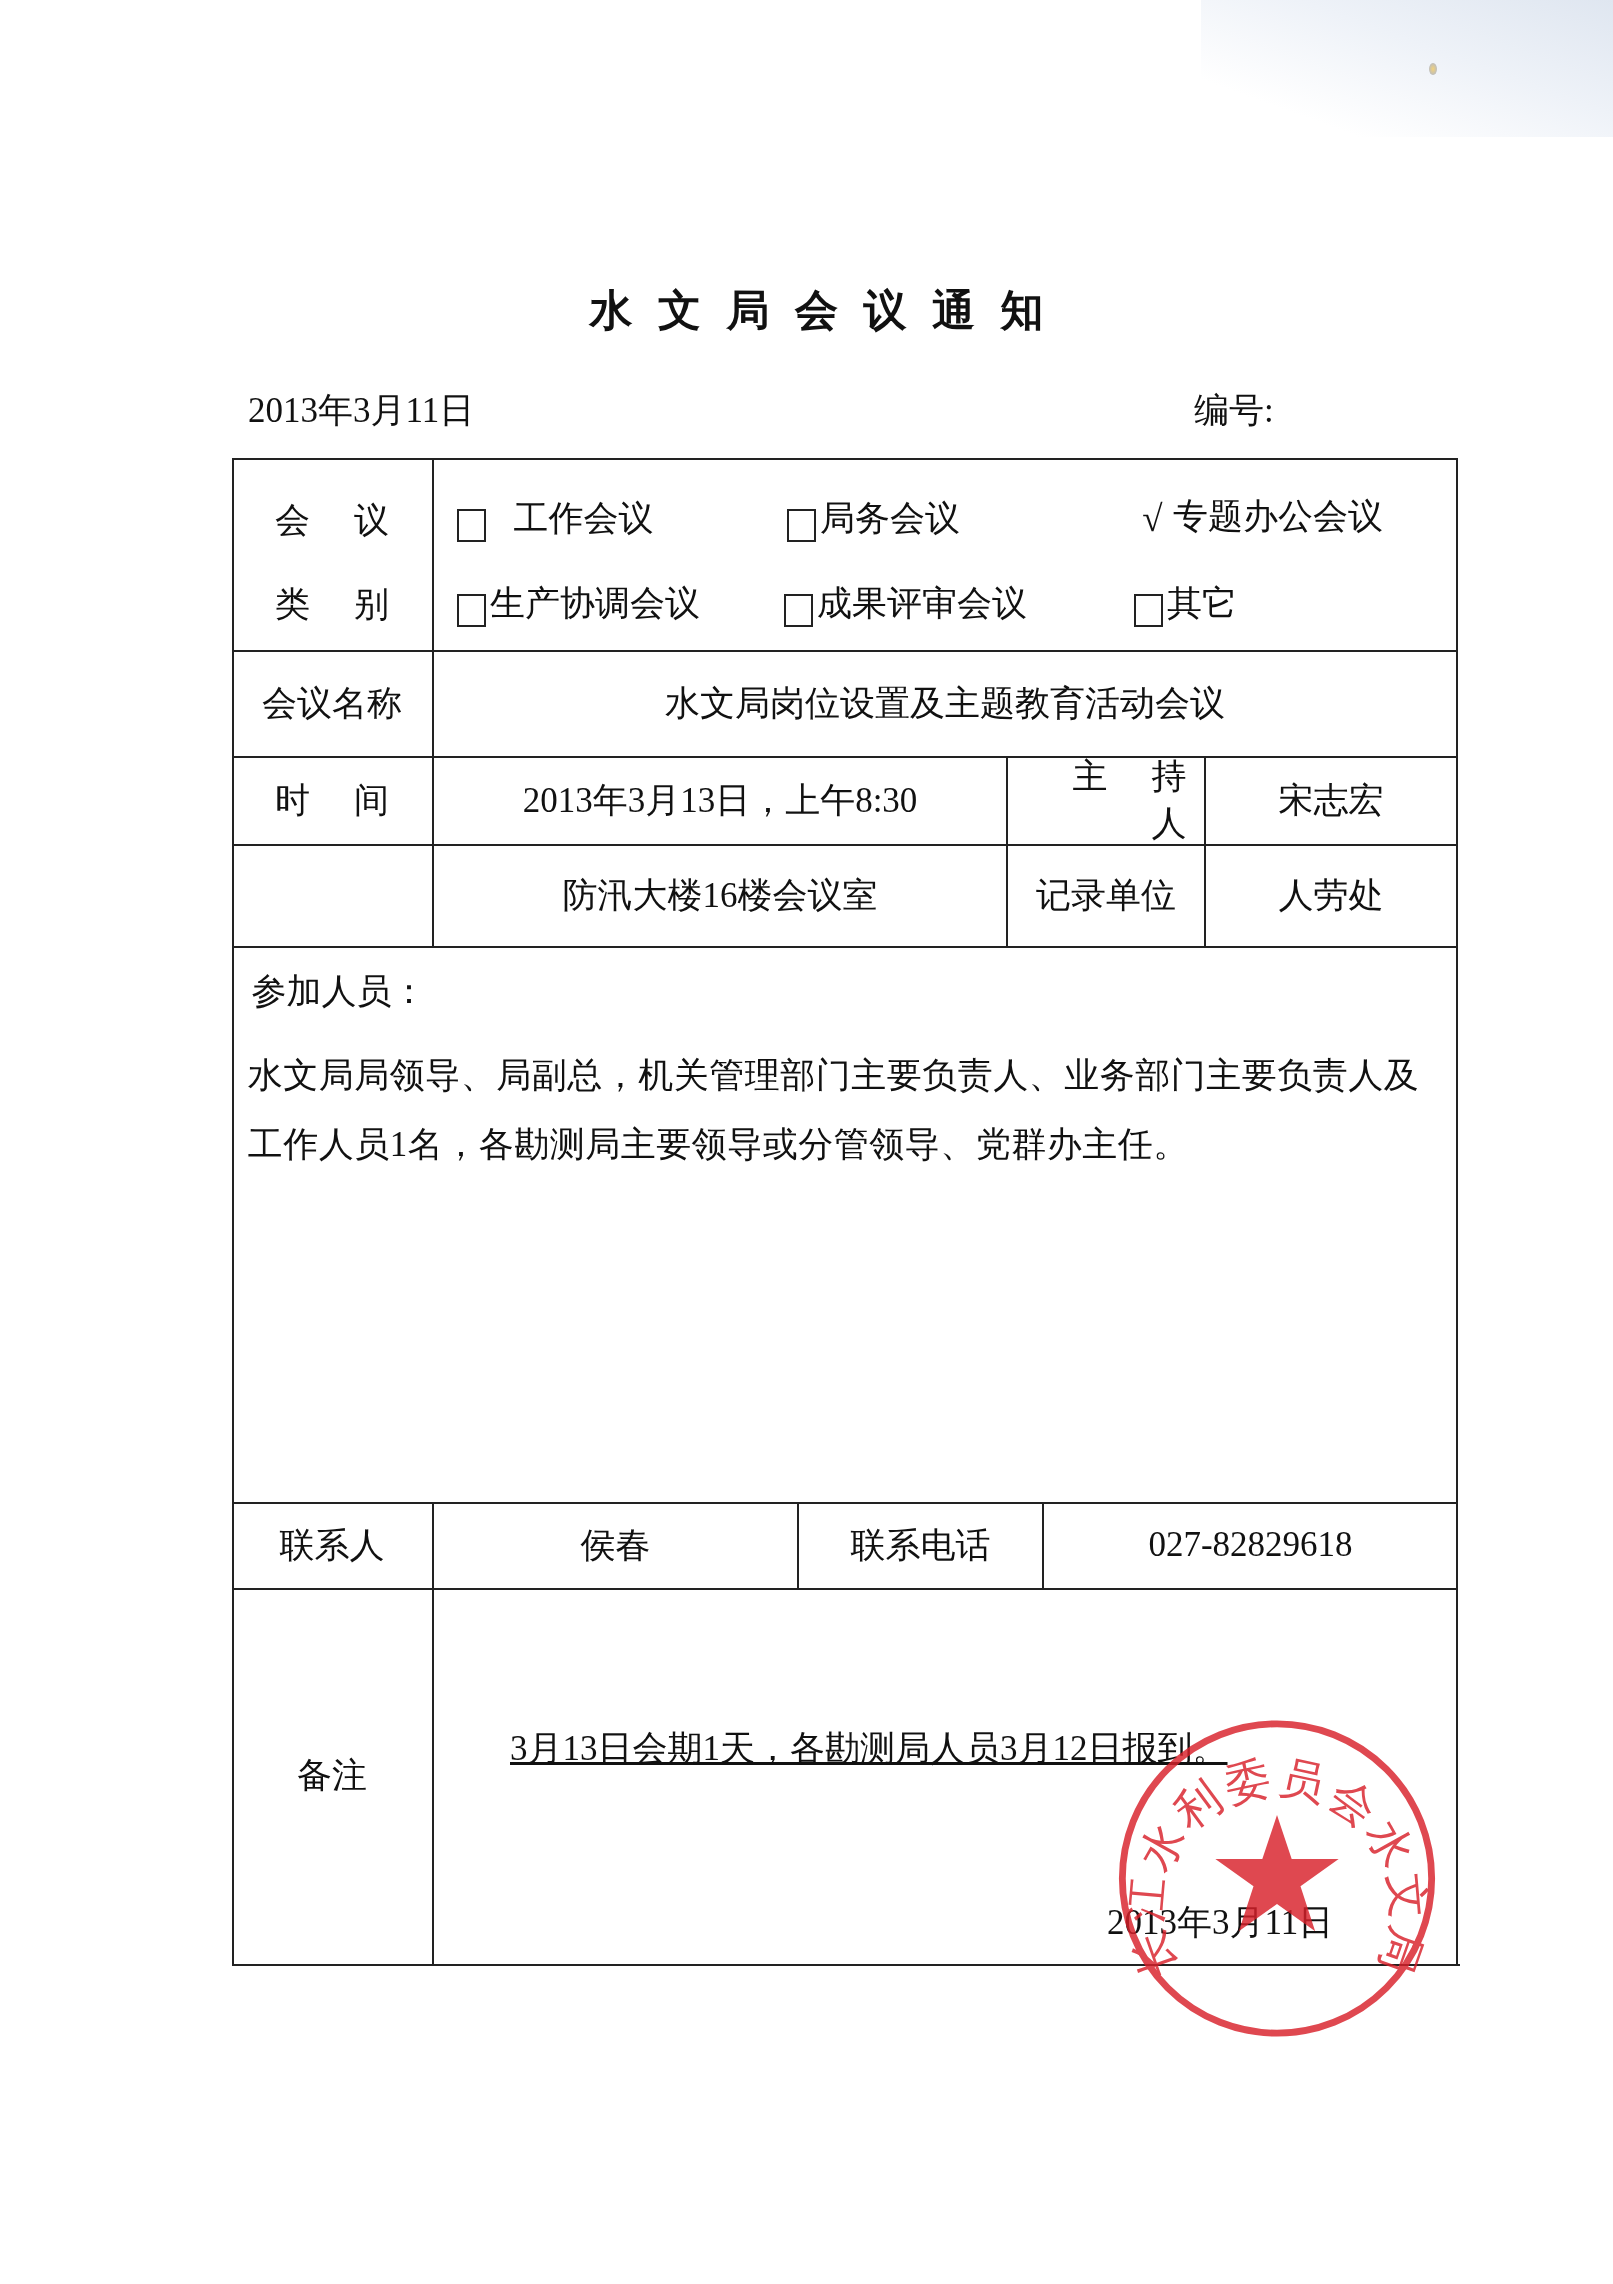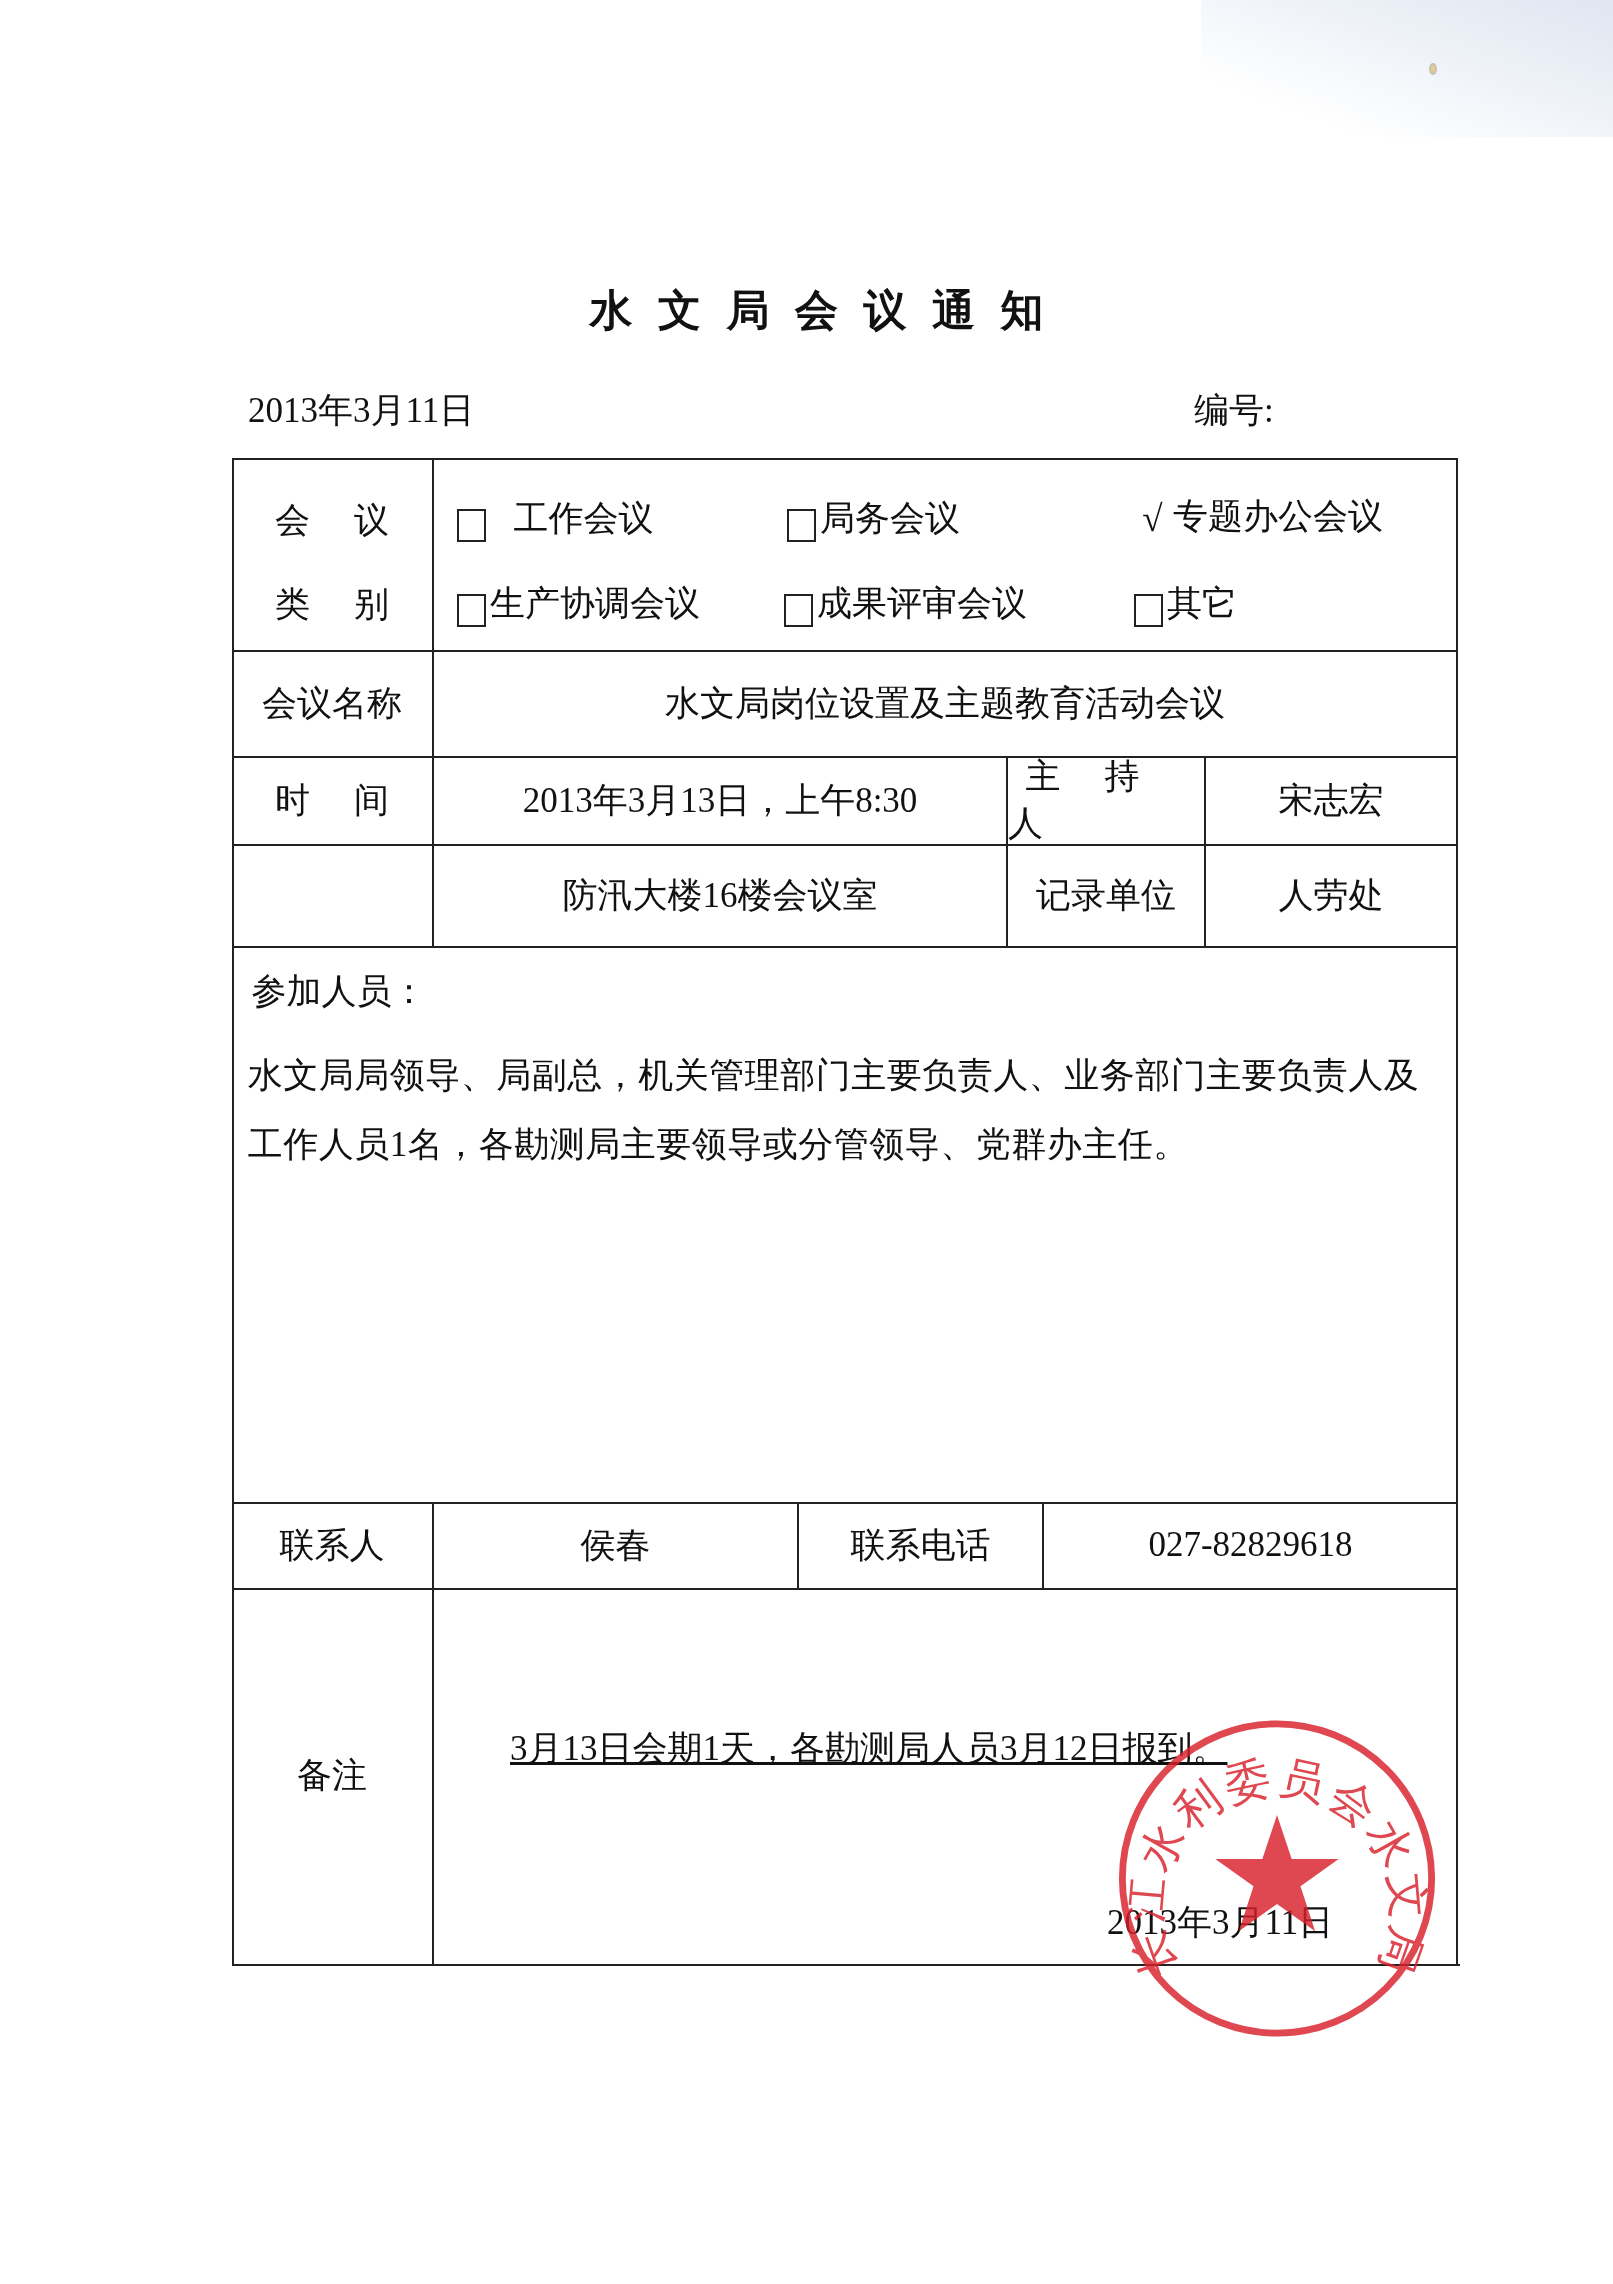--- a/index.html
+++ b/index.html
@@ -23,21 +23,21 @@
     font-size: 43px; letter-spacing: 25.5px; text-indent: 25.5px; padding-left: 10px;
   }
   .issue-date { position: absolute; left: 248px; top: 387px; font-size: 35px; }
   .doc-number { position: absolute; left: 1194px; top: 387px; font-size: 35px; }
 
   .tbl { position: absolute; left: 232px; top: 458px; width: 1226px; height: 1507px; }
   .hl { position: absolute; left: 0; height: 2px; background: #222; }
   .vl { position: absolute; width: 2px; background: #222; }
   .cell {
     position: absolute; display: flex; align-items: center; justify-content: center;
-    font-size: 35px; text-align: left; box-sizing: border-box;
+    font-size: 35px; text-align: right; box-sizing: border-box;
   }
   .spaced { letter-spacing: 17.6px; text-indent: 17.6px; }
 
   .type-opt { position: absolute; display: flex; align-items: flex-end; font-size: 35px; }
   .checkbox {
     display: inline-block; width: 29px; height: 33px; border: 2.5px solid #222;
     box-sizing: border-box; margin-right: 3.9px;
   }
   .checkmark { display: inline-block; width: 29px; margin-right: 5.9px; font-size: 37px; text-align: center; }
   .gap-label { margin-left: 23.5px; }

